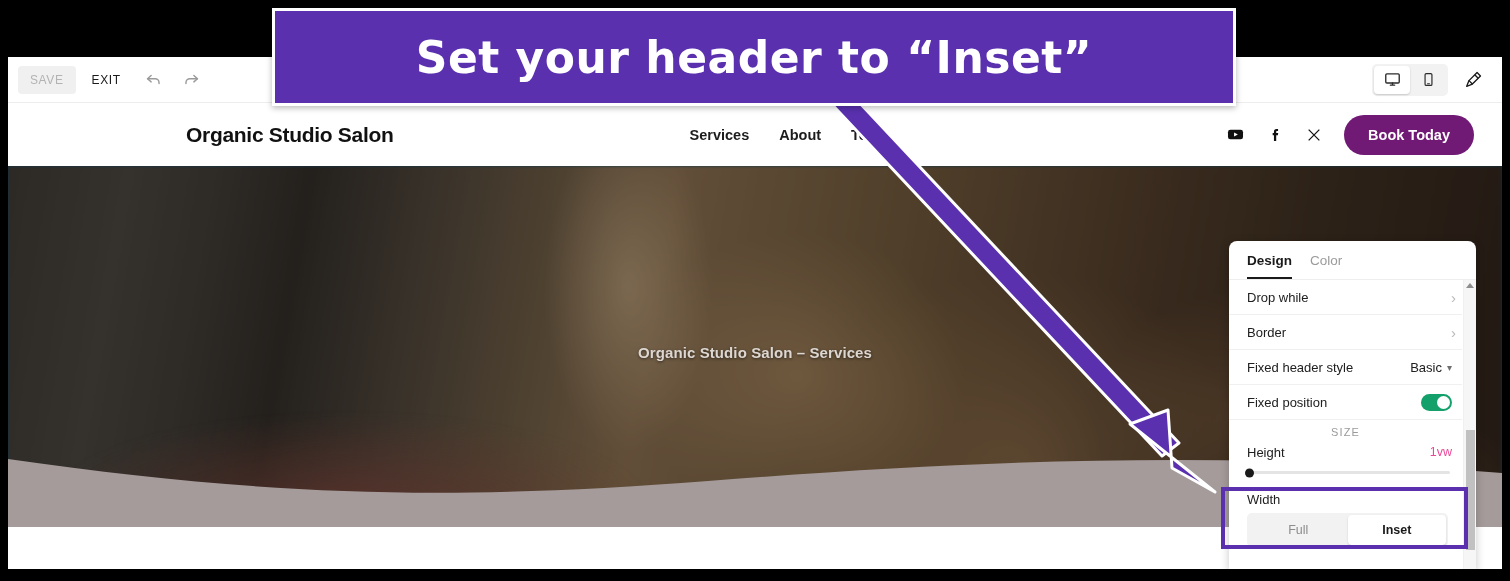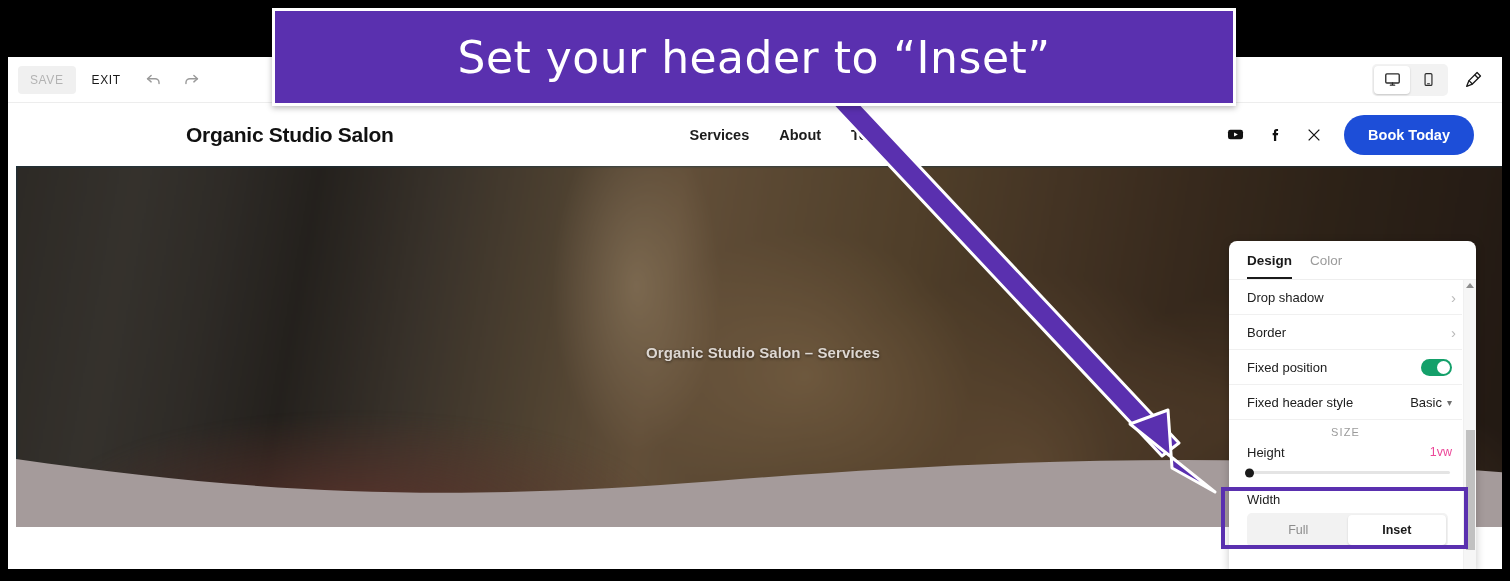--- a/index.html
+++ b/index.html
@@ -74,32 +74,31 @@
     white-space: nowrap;
   }
   #site-nav { display: flex; gap: 30px; margin-left: 296px; }
   #site-nav a {
     font-size: 14.5px; font-weight: 600; color: #1c1c1c; text-decoration: none;
     white-space: nowrap;
   }
   #header-right { margin-left: auto; display: flex; align-items: center; gap: 22px; }
   .social { display: flex; align-items: center; justify-content: center; color: #111; cursor: pointer; }
   #book-btn {
-    background: #1d4ed8; color: #fff; border: none; border-radius: 22px;
+    background: #701a75; color: #fff; border: none; border-radius: 22px;
     padding: 12px 24px; font-size: 14.5px; font-weight: 700; cursor: pointer;
     font-family: "Liberation Sans", sans-serif; white-space: nowrap;
   }
 
   
   #canvas {
     position: absolute; left: 0; top: 109px;
     width: 100%; height: 361px;
     overflow: hidden;
     background: #0c4a6e;
-    margin-left: 8px;
   }
   #hero-photo {
     position: absolute; inset: 0;
     
     background:
       radial-gradient(ellipse 120px 240px at 620px 120px, rgba(214,186,146,.55), transparent 70%),
       radial-gradient(ellipse 230px 200px at 790px 210px, rgba(196,160,113,.48), transparent 72%),
       radial-gradient(ellipse 300px 260px at 1010px 300px, rgba(176,136,92,.45), transparent 75%),
       radial-gradient(ellipse 190px 170px at 1230px 250px, rgba(150,112,72,.42), transparent 74%),
       radial-gradient(ellipse 260px 150px at 900px 400px, rgba(120,82,56,.5), transparent 74%),
@@ -141,21 +140,21 @@
     background: #5a30af;
     border: 3px solid #ffffff;
     z-index: 40;
     display: flex; align-items: center; justify-content: center;
     box-shadow: 0 2px 6px rgba(0,0,0,.28);
   }
   #banner-text {
     color: #fff;
     font-family: "DejaVu Sans", sans-serif;
     font-size: 44px;
-    font-weight: 400;
+    font-weight: 700;
     letter-spacing: .5px;
     white-space: nowrap;
   }
 
   
   #arrow-layer {
     position: absolute; inset: 0; z-index: 38; pointer-events: none;
   }
 
   
@@ -363,44 +362,44 @@
     <div id="panel">
 
       <div id="panel-tabs">
         <button class="panel-tab active">Design</button>
         <button class="panel-tab">Color</button>
       </div>
 
       <div id="panel-body">
 
         <div class="row">
-          <span class="row-label">Drop shadow</span>
+          <span class="row-label">Drop while</span>
           <span class="chev">›</span>
         </div>
 
         <div class="row">
           <span class="row-label">Border</span>
           <span class="chev">›</span>
-        </div>
-
-        <div class="row">
-          <span class="row-label">Fixed position</span>
-          <span class="toggle">
-            <span class="knob"></span>
-          </span>
         </div>
 
         <div class="row">
           <span class="row-label">Fixed header style</span>
           <span class="select-val">
             <span>Basic</span>
             <span class="dd">▾</span>
           </span>
         </div>
 
+        <div class="row">
+          <span class="row-label">Fixed position</span>
+          <span class="toggle">
+            <span class="knob"></span>
+          </span>
+        </div>
+
 
         <div class="section-label">SIZE</div>
 
         <div class="size-row">
           <span class="row-label">Height</span>
           <span class="v">1vw</span>
         </div>
         <div class="slider">
           <span class="dot"></span>
         </div>

